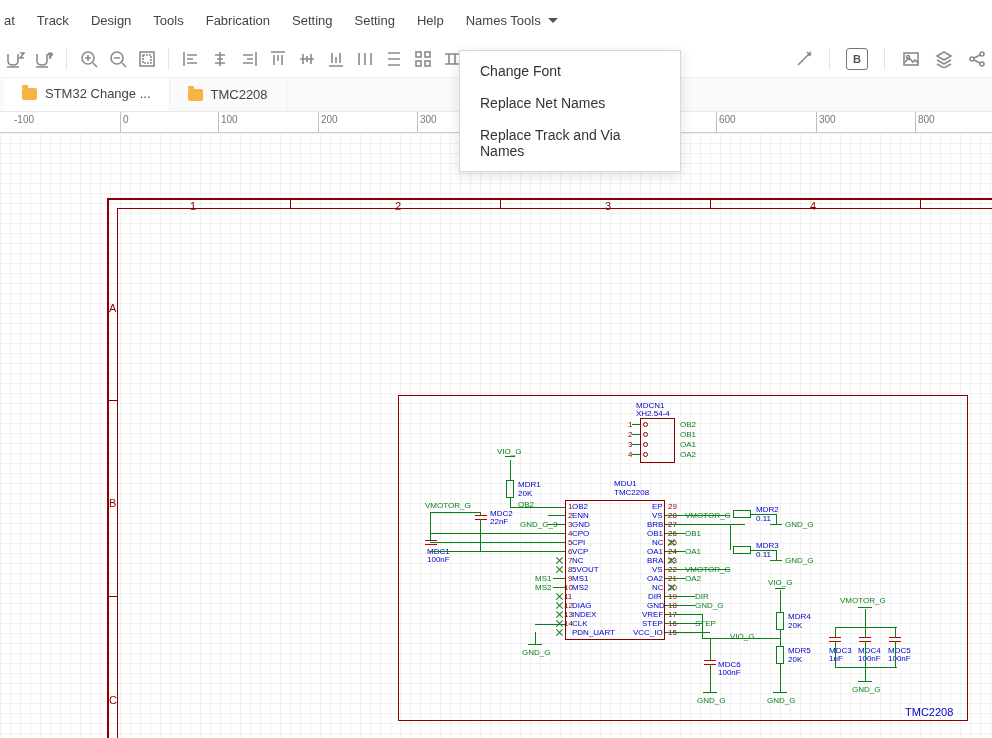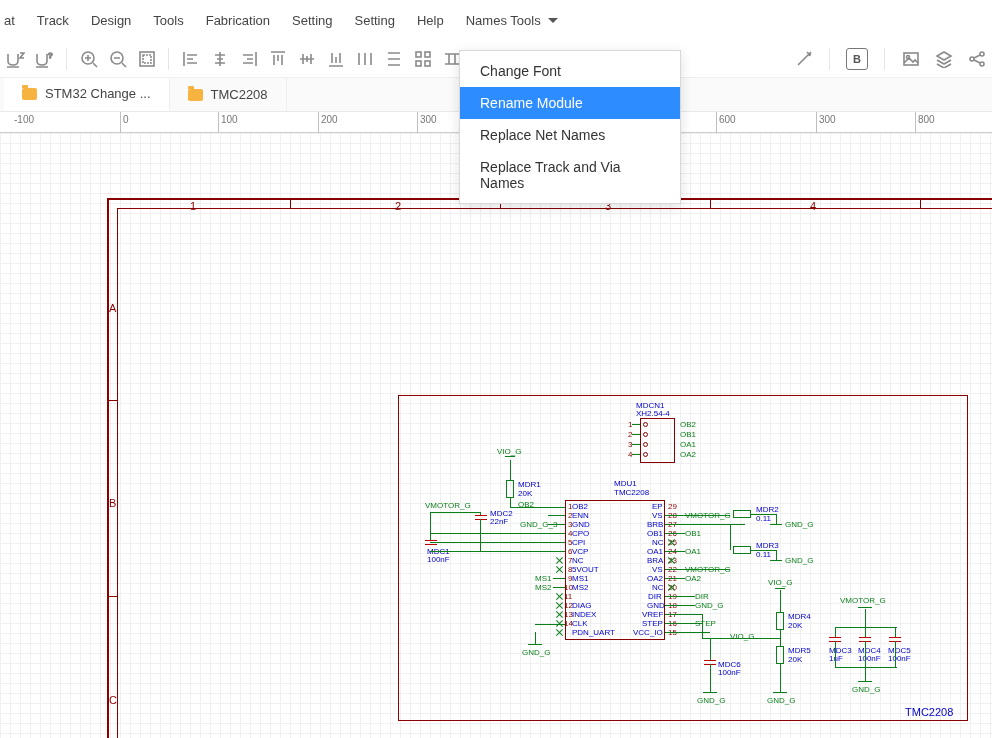--- a/index.html
+++ b/index.html
@@ -198,21 +198,20 @@
           <circle cx="4" cy="9" r="2"></circle>
           <circle cx="14" cy="14" r="2"></circle>
           <path d="M12 5 L6 8 M6 10 L12 13"></path>
         </svg>
       </span>
   </div>
 </div>
 
 <div class="dropdown-menu">
   <div class="ditem">Change Font</div>
-  <div class="ditem hl">Rename Module</div>
   <div class="ditem">Replace Net Names</div>
   <div class="ditem">Replace Track and Via Names</div>
 </div>
 
 <div class="tabbar">
   <div class="tab active">
     <span class="folder-icon"></span>
     <span>STM32 Change ...</span>
   </div>
   <div class="tab">

